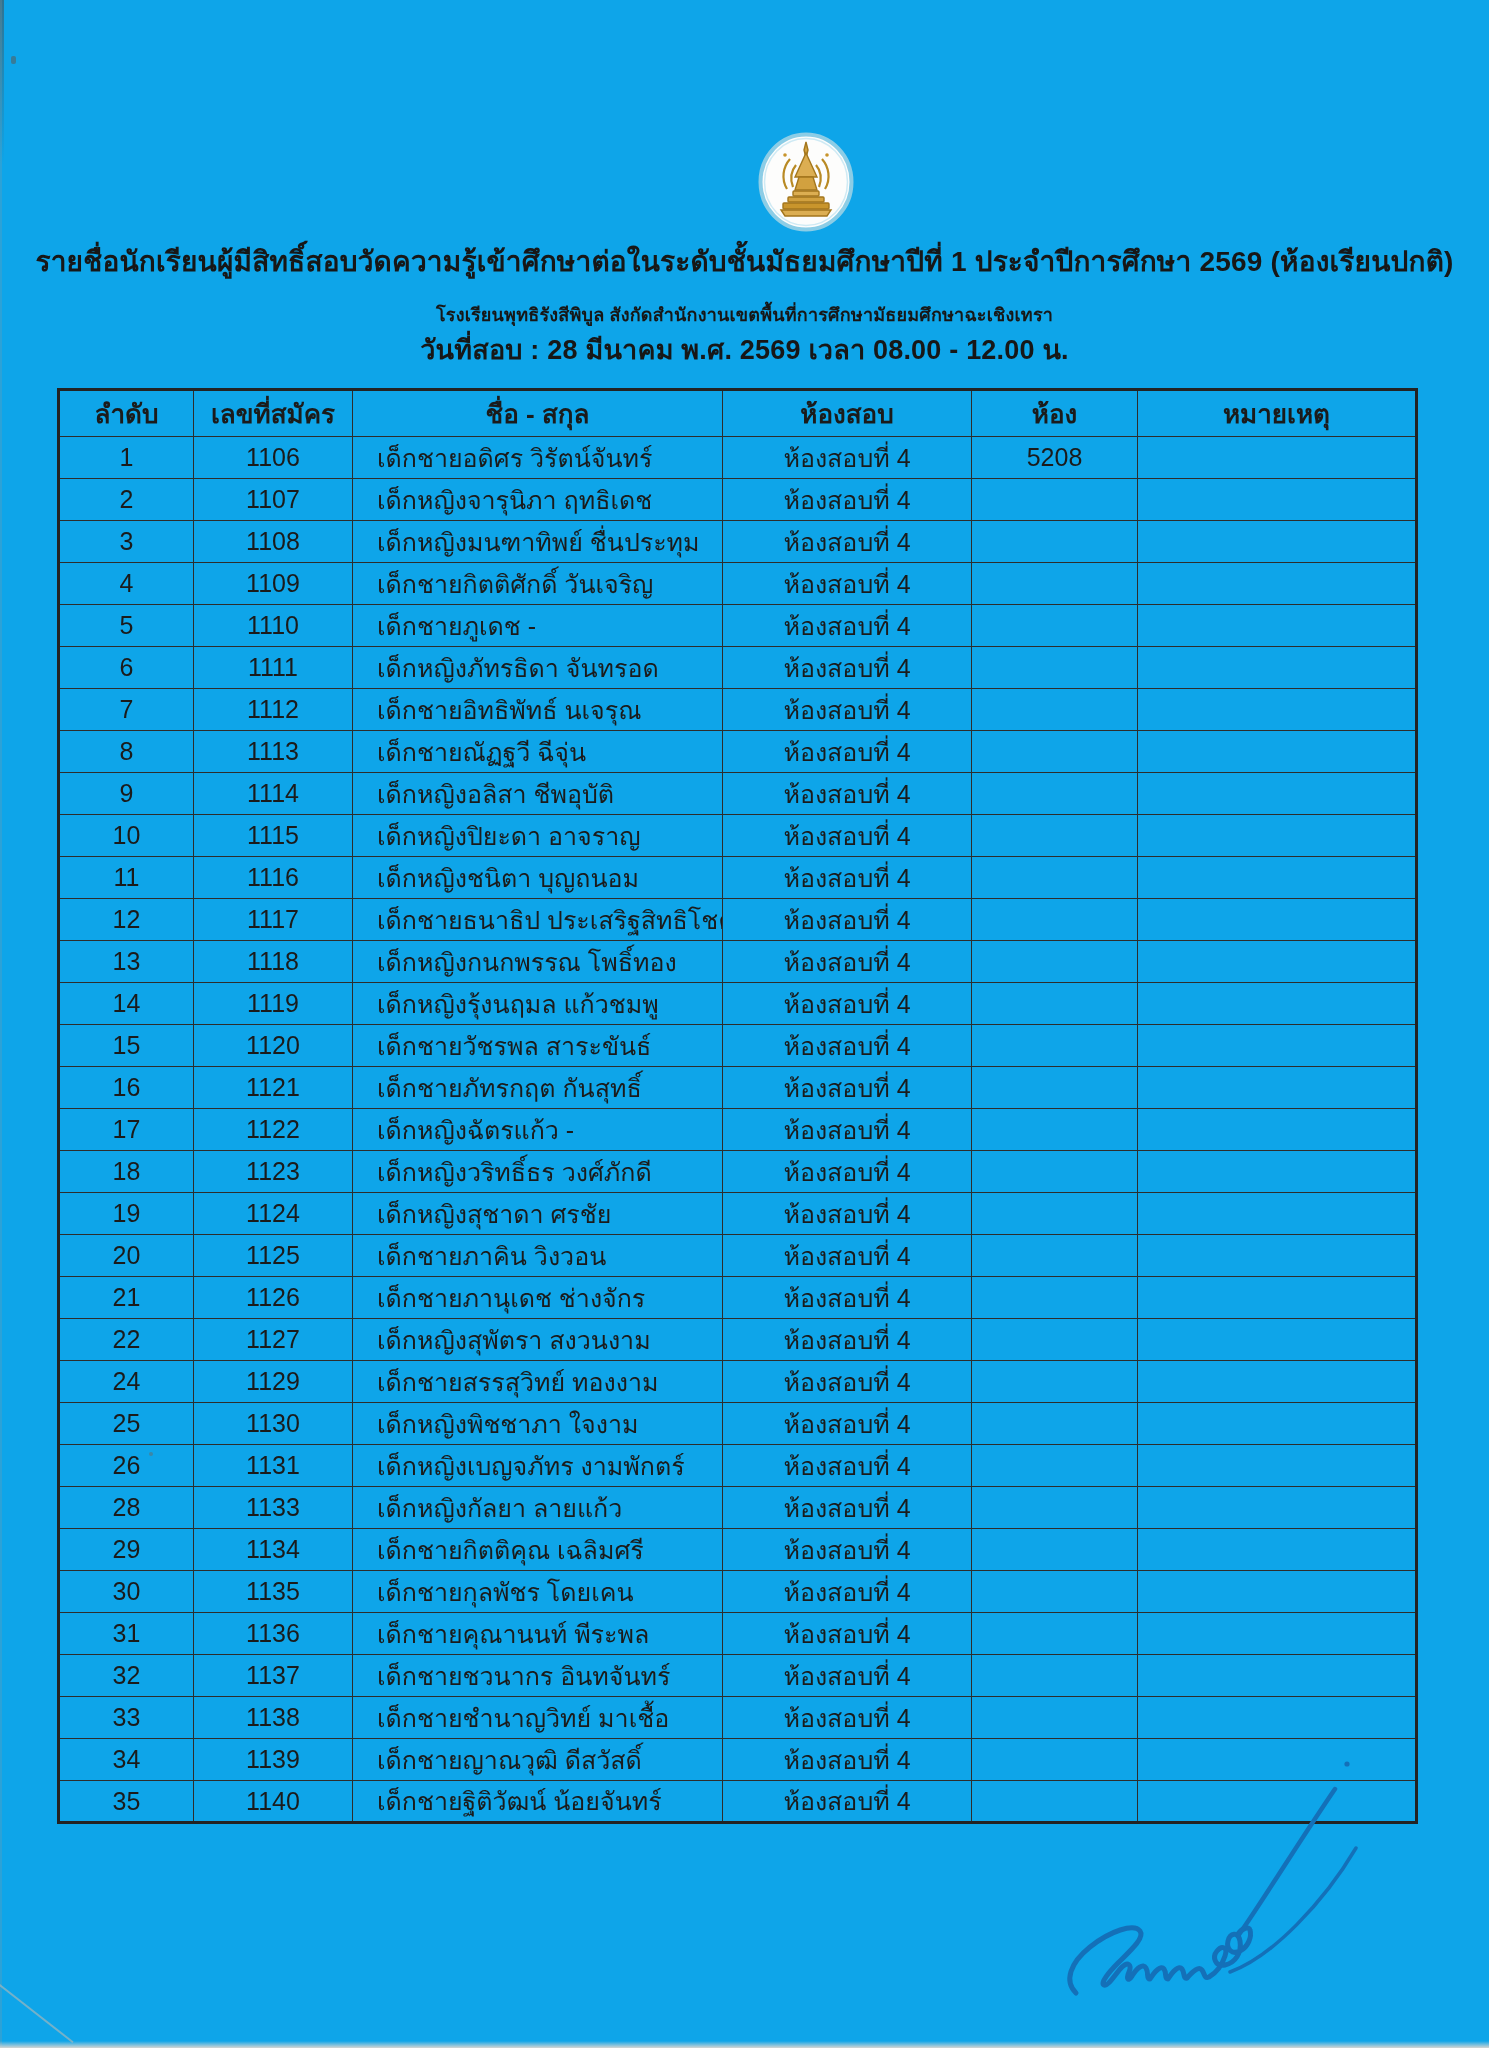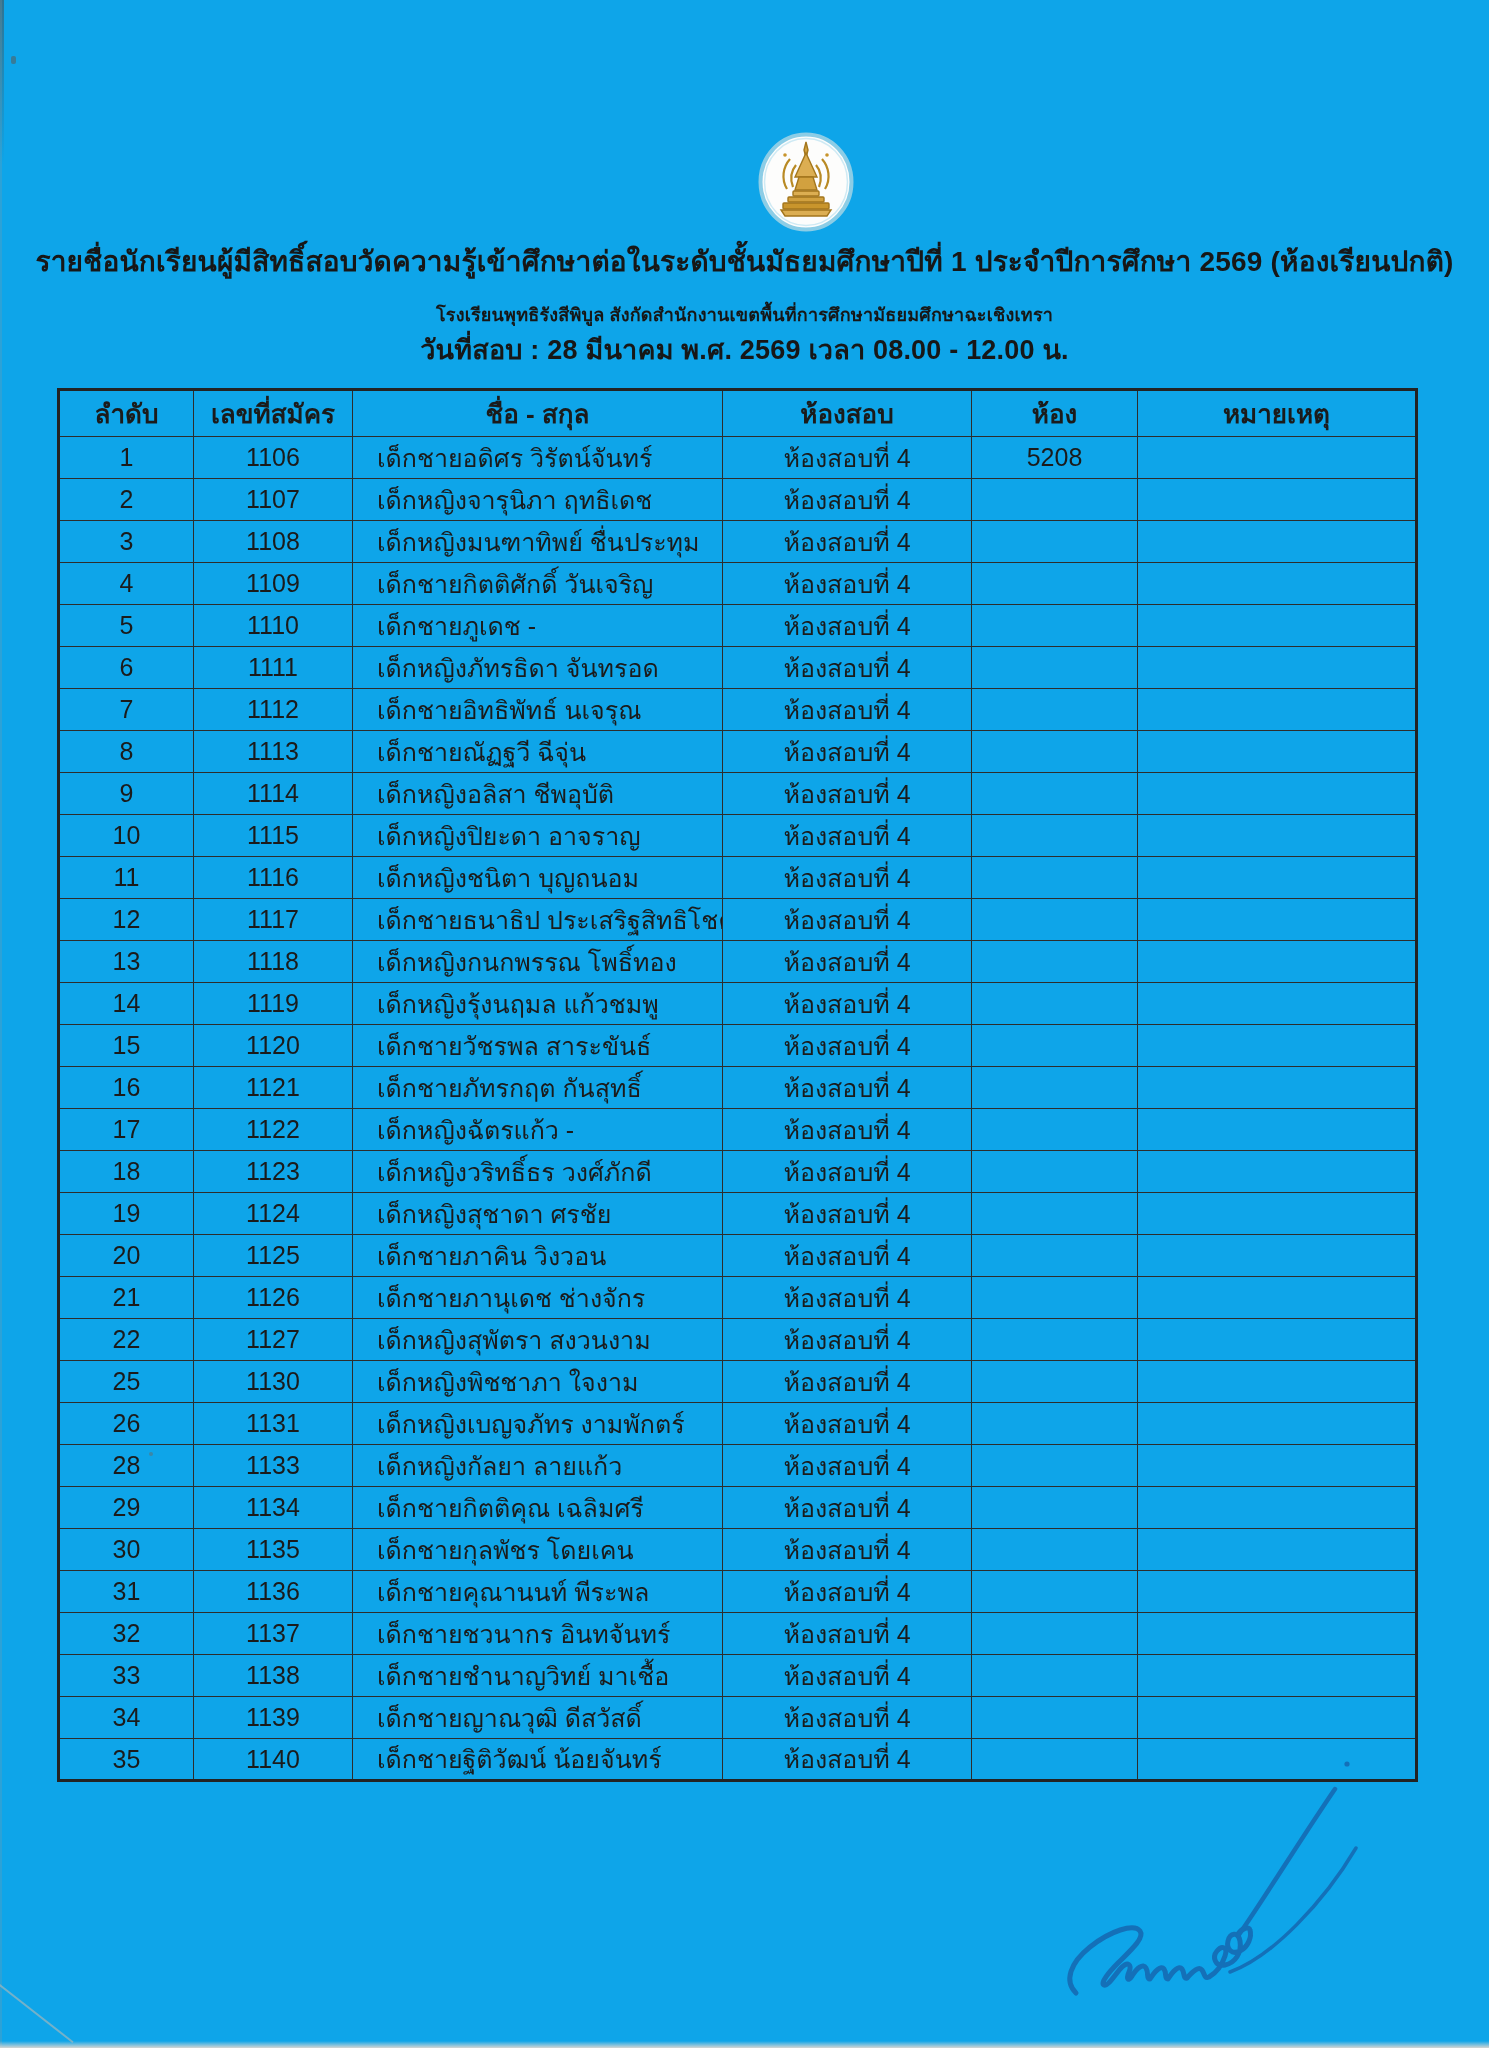--- a/index.html
+++ b/index.html
@@ -275,20 +275,28 @@
         </tr>
         <tr>
           <td class="col-0">22</td>
           <td class="col-1">1127</td>
           <td class="col-2">เด็กหญิงสุพัตรา สงวนงาม</td>
           <td class="col-3">ห้องสอบที่ 4</td>
           <td class="col-4"></td>
           <td class="col-5"></td>
         </tr>
         <tr>
+          <td class="col-0">24</td>
+          <td class="col-1">1129</td>
+          <td class="col-2">เด็กชายสรรสุวิทย์ ทองงาม</td>
+          <td class="col-3">ห้องสอบที่ 4</td>
+          <td class="col-4"></td>
+          <td class="col-5"></td>
+        </tr>
+        <tr>
           <td class="col-0">25</td>
           <td class="col-1">1130</td>
           <td class="col-2">เด็กหญิงพิชชาภา ใจงาม</td>
           <td class="col-3">ห้องสอบที่ 4</td>
           <td class="col-4"></td>
           <td class="col-5"></td>
         </tr>
         <tr>
           <td class="col-0">26</td>
           <td class="col-1">1131</td>

